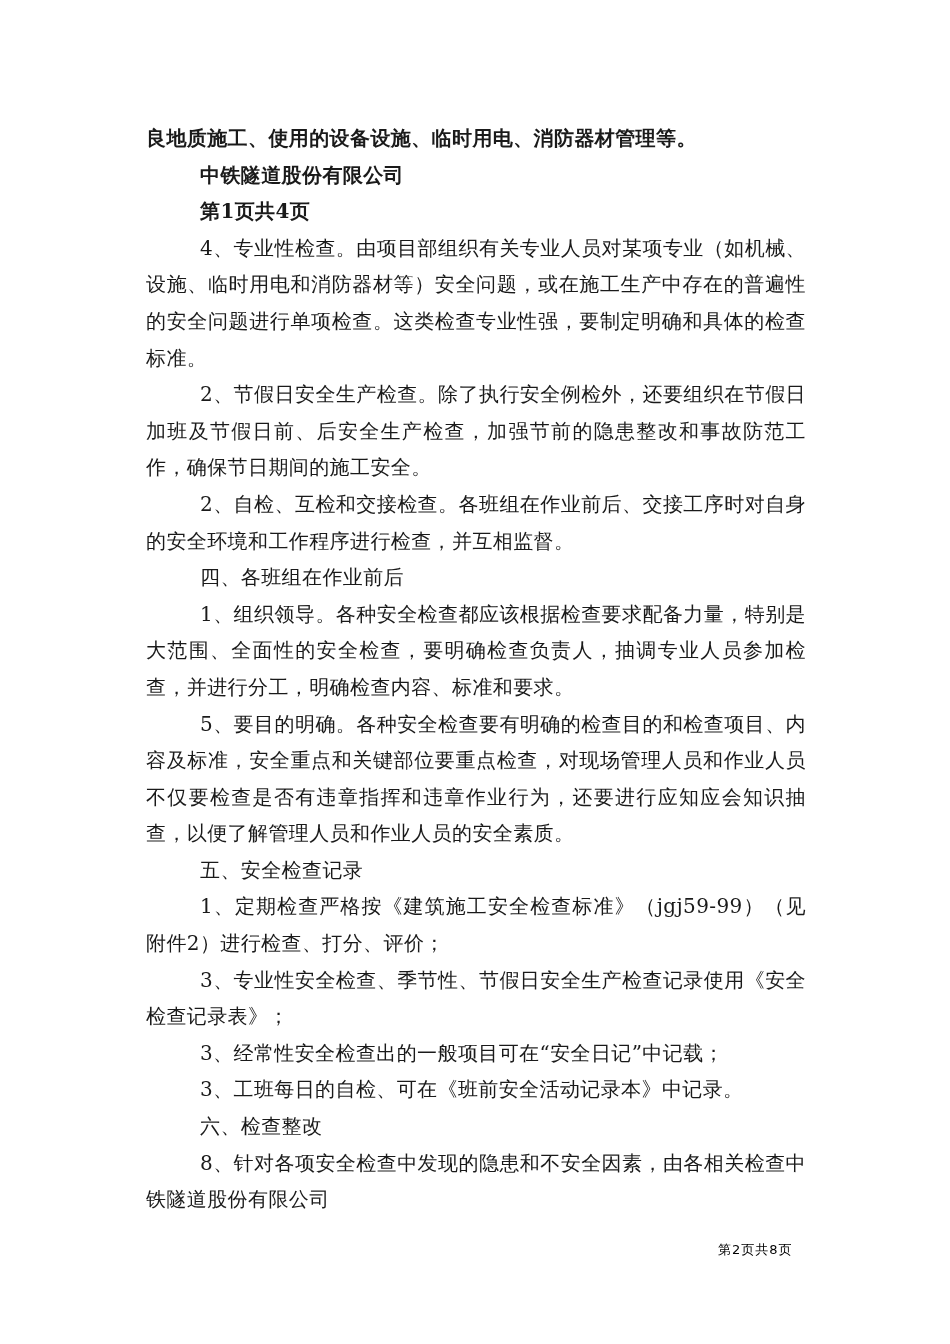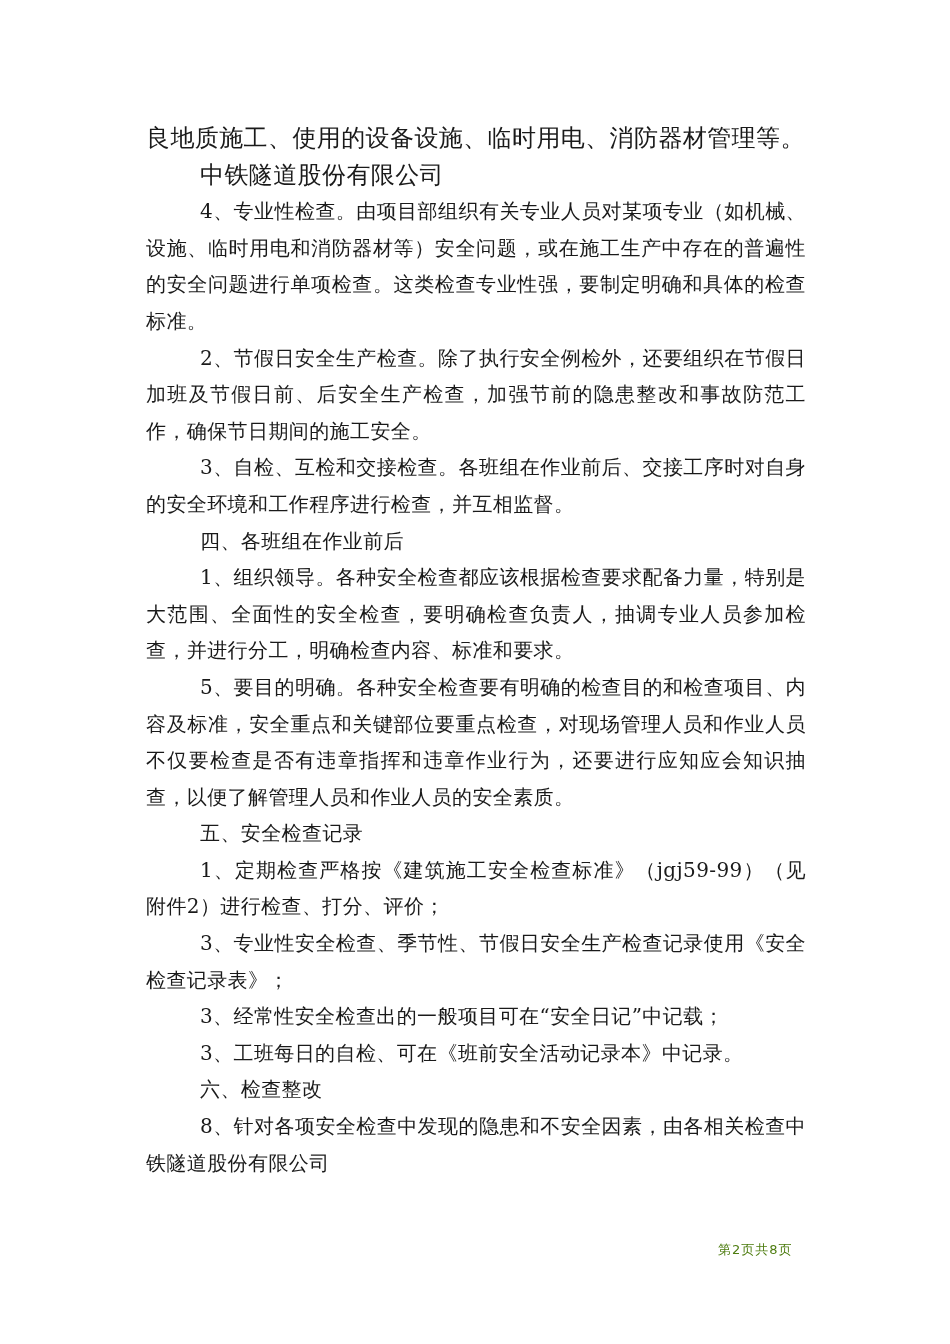--- a/index.html
+++ b/index.html
@@ -15,54 +15,56 @@
       font-family: "DejaVu Serif", "Liberation Serif", serif;
       color: #1a1a1a;
     }
     .page {
       position: absolute;
       left: 146px;
       top: 120px;
       width: 660px;
     }
     .line {
-      font-size: 24px;
+      font-size: 20px;
       line-height: 36.6px;
       height: 36.6px;
       white-space: nowrap;
       letter-spacing: 0.4px;
+      font-weight: bold;
     }
     .para {
       font-size: 20px;
       line-height: 36.6px;
       text-align: justify;
       text-align-last: left;
       letter-spacing: 0.4px;
     }
     .indent { text-indent: 54px; }
     .footer {
       position: absolute;
       left: 718px;
       top: 1241px;
       font-size: 13px;
       letter-spacing: 1px;
-      color: #4d7c0f;
+      color: #000000;
       font-family: "DejaVu Sans", "Liberation Sans", sans-serif;
     }
   </style>
 </head>
 <body>
 
 <div class="page">
   <div class="line">良地质施工、使用的设备设施、临时用电、消防器材管理等。</div>
   <div class="line indent">中铁隧道股份有限公司</div>
+  <div class="line indent">第1页共4页</div>
 
   <div class="para indent">4、专业性检查。由项目部组织有关专业人员对某项专业（如机械、设施、临时用电和消防器材等）安全问题，或在施工生产中存在的普遍性的安全问题进行单项检查。这类检查专业性强，要制定明确和具体的检查标准。</div>
   <div class="para indent">2、节假日安全生产检查。除了执行安全例检外，还要组织在节假日加班及节假日前、后安全生产检查，加强节前的隐患整改和事故防范工作，确保节日期间的施工安全。</div>
-  <div class="para indent">3、自检、互检和交接检查。各班组在作业前后、交接工序时对自身的安全环境和工作程序进行检查，并互相监督。</div>
+  <div class="para indent">2、自检、互检和交接检查。各班组在作业前后、交接工序时对自身的安全环境和工作程序进行检查，并互相监督。</div>
   <div class="para indent">四、各班组在作业前后</div>
   <div class="para indent">1、组织领导。各种安全检查都应该根据检查要求配备力量，特别是大范围、全面性的安全检查，要明确检查负责人，抽调专业人员参加检查，并进行分工，明确检查内容、标准和要求。</div>
   <div class="para indent">5、要目的明确。各种安全检查要有明确的检查目的和检查项目、内容及标准，安全重点和关键部位要重点检查，对现场管理人员和作业人员不仅要检查是否有违章指挥和违章作业行为，还要进行应知应会知识抽查，以便了解管理人员和作业人员的安全素质。</div>
   <div class="para indent">五、安全检查记录</div>
   <div class="para indent">1、定期检查严格按《建筑施工安全检查标准》（jgj59-99）（见附件2）进行检查、打分、评价；</div>
   <div class="para indent">3、专业性安全检查、季节性、节假日安全生产检查记录使用《安全检查记录表》；</div>
   <div class="para indent">3、经常性安全检查出的一般项目可在“安全日记”中记载；</div>
   <div class="para indent">3、工班每日的自检、可在《班前安全活动记录本》中记录。</div>
   <div class="para indent">六、检查整改</div>
   <div class="para indent">8、针对各项安全检查中发现的隐患和不安全因素，由各相关检查中铁隧道股份有限公司</div>

